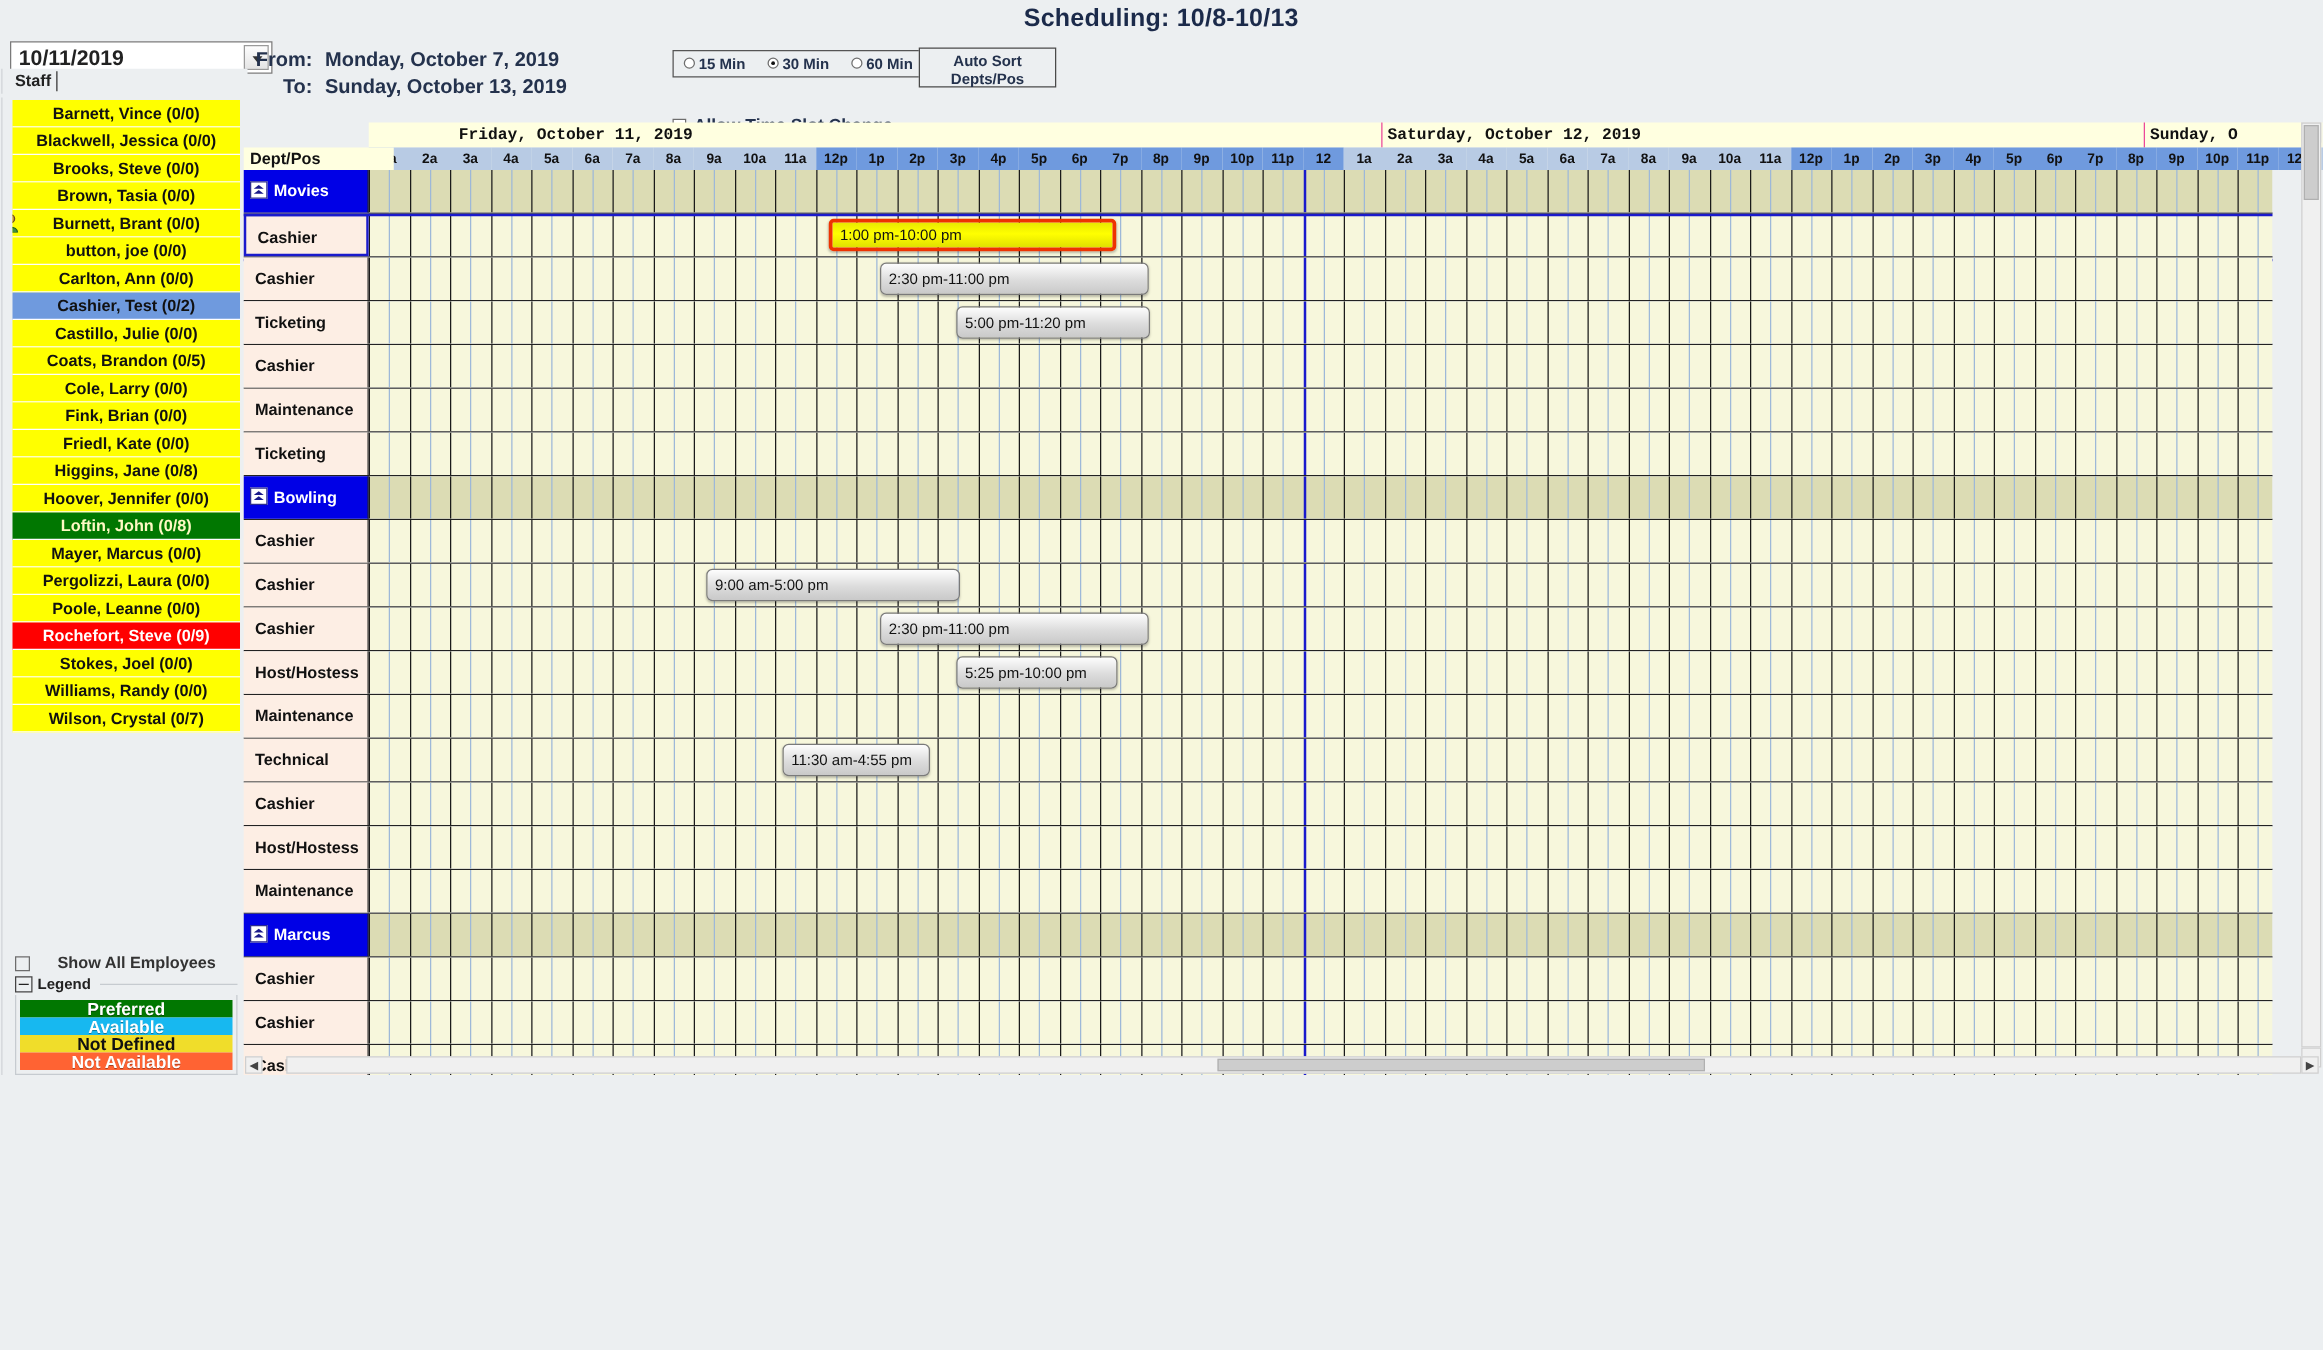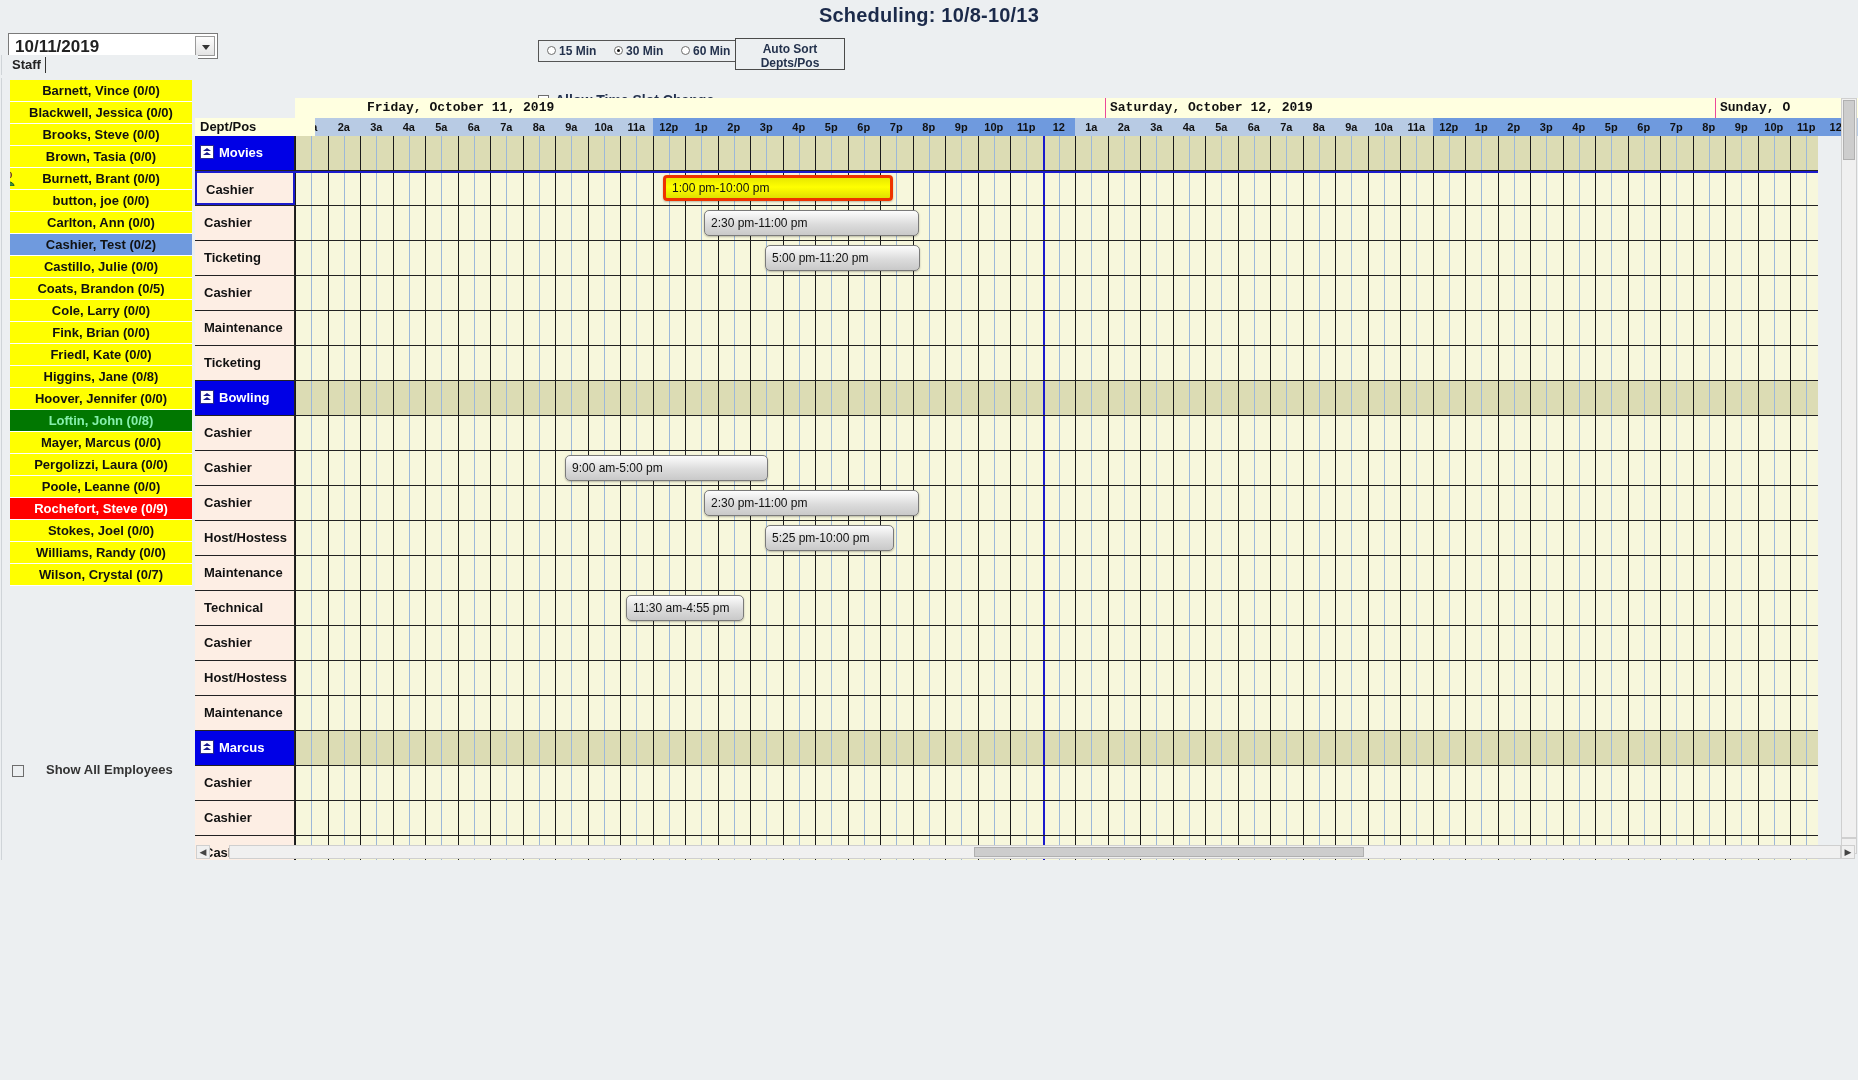--- a/index.html
+++ b/index.html
@@ -77,21 +77,21 @@
     position:absolute;left:1px;top:78px;width:196px;height:782px;
     background:#eceff1;border-left:1px solid #cfd4d8;
   }
   .stafflist{position:absolute;left:8px;top:2px;width:182px;}
   .staffrow{
     height:21px;line-height:21px;text-align:center;font-size:13px;font-weight:bold;
     color:#111;background:#ffff00;border-bottom:1px solid #fff;position:relative;
     white-space:nowrap;overflow:hidden;
   }
   .staffrow.sel{background:#6f9ade;color:#111;}
-  .staffrow.pref{background:#017701;color:#86efac;}
+  .staffrow.pref{background:#017701;color:#fef9c3;}
   .staffrow.na{background:#ff0000;color:#fff;}
   .usericon{
     position:absolute;left:-8px;top:3px;width:13px;height:15px;
   }
 
   .showall{position:absolute;left:10px;top:684px;font-size:13px;font-weight:bold;color:#333;}
   .showall .cbx2{
     display:inline-block;width:12px;height:12px;border:1px solid #6d6d6d;background:#eceff1;
     vertical-align:middle;margin-right:22px;box-sizing:border-box;
   }
@@ -217,20 +217,28 @@
 
 <div class="title">Scheduling: 10/8-10/13</div>
 
 <div class="toolbar">
 
   <div class="datebox">
     <span class="dv">10/11/2019</span>
     <span class="arrow"></span>
   </div>
 
+  <div class="fromto">
+    <div class="ftrow">
+      <span class="ftlbl">From:</span><span>Monday, October 7, 2019</span>
+    </div>
+    <div class="ftrow">
+      <span class="ftlbl">To:</span><span>Sunday, October 13, 2019</span>
+    </div>
+  </div>
 
   <div class="radgroup">
     <span class="rad" style="left:8px"><span class="radio"></span><span>15 Min</span></span>
     <span class="rad" style="left:75px"><span class="radio on"></span><span>30 Min</span></span>
     <span class="rad" style="left:142px"><span class="radio"></span><span>60 Min</span></span>
   </div>
 
   <div class="allowrow">
     <span class="cbx"></span><span>Allow Time Slot Change</span>
   </div>
@@ -270,20 +278,33 @@
       <div class="staffrow na"><span>Rochefort, Steve (0/9)</span></div>
       <div class="staffrow "><span>Stokes, Joel (0/0)</span></div>
       <div class="staffrow "><span>Williams, Randy (0/0)</span></div>
       <div class="staffrow "><span>Wilson, Crystal (0/7)</span></div>
     </div>
 
   <div class="showall">
     <span class="cbx2"></span><span>Show All Employees</span>
   </div>
 
+  <div class="legendwrap">
+    <div class="legendhdr">
+      <span class="minus"></span>
+      <span class="ltxt">Legend</span>
+      <span class="rule"></span>
+    </div>
+    <div class="legendbox" id="legendbox">
+        <div class="lgitem" style="background: rgb(1, 119, 1);"><span>Preferred</span></div>
+        <div class="lgitem" style="background: rgb(23, 184, 240);"><span>Available</span></div>
+        <div class="lgitem nd" style="background: rgb(240, 221, 42);"><span>Not Defined</span></div>
+        <div class="lgitem" style="background: rgb(255, 99, 51);"><span>Not Available</span></div>
+      </div>
+  </div>
 </div>
 
 <div class="savebtn">Save Changes</div>
 <div class="sumbtn">Sum</div>
 <div class="cancelbtn">Cancel Changes</div>
 
 <div class="gridarea">
   <div id="dayheaders">
       <div class="dayhdr" style="left: 66px; width: 810px; padding-left: 72px;"><span>Friday, October 11, 2019</span></div>
       <div class="dayhdr bl" style="left: 876px; width: 610px; padding-left: 4px;"><span>Saturday, October 12, 2019</span></div>

